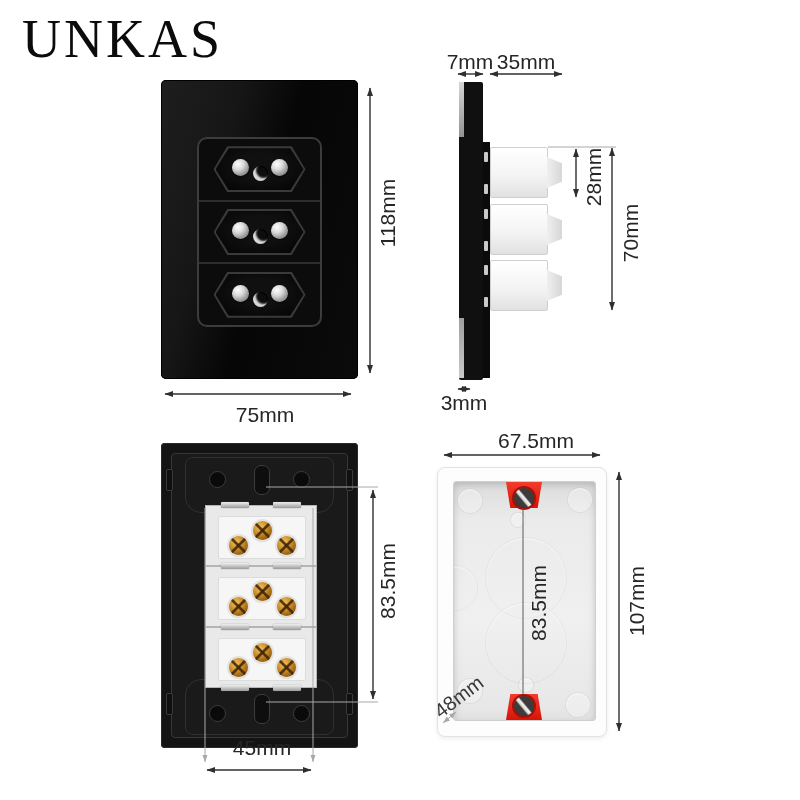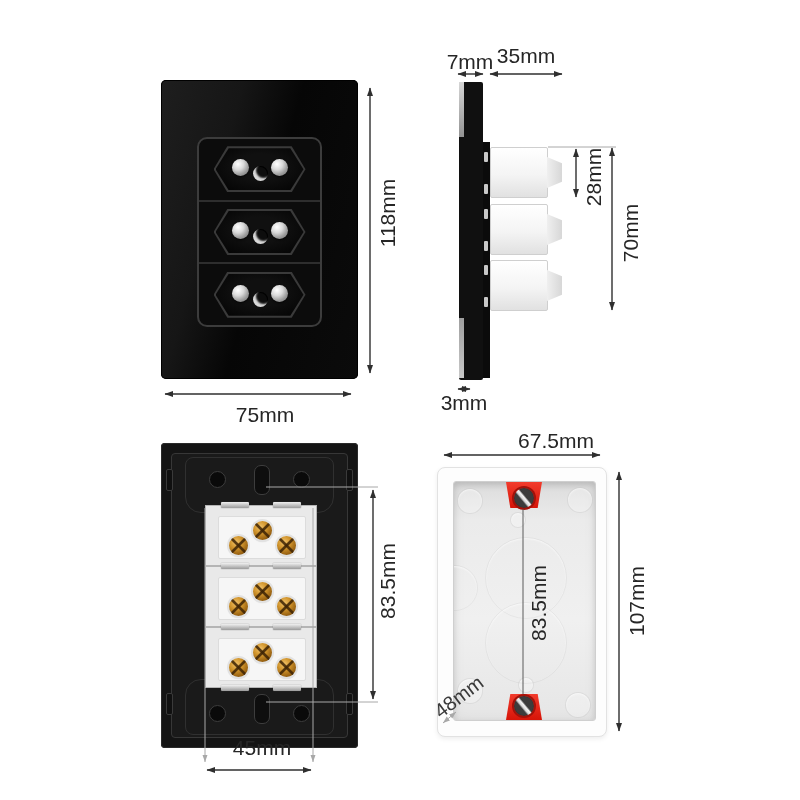--- a/index.html
+++ b/index.html
@@ -101,20 +101,21 @@
   .tab-screw{position:absolute;left:76px;width:20px;height:20px;border-radius:50%;
       background-image:linear-gradient(50deg,transparent 38%,#d8d8d8 44%,#f5f5f5 52%,transparent 58%),
                        radial-gradient(circle at 50% 50%,#3c3c3c 0 60%,#141414 100%);
       box-shadow:0 0 0 2px #a31109;}
 </style>
 </head>
 <body>
 
 <div id="canvas">
 
+  <div class="logo">UNKAS</div>
 
   <div class="front-view">
     <div class="socket-frame">
       <div class="socket-row">
         <div class="hex">
           <div class="hex-in"></div>
           <div class="hole hole-l"></div>
           <div class="hole hole-r"></div>
           <div class="hole hole-c"></div>
         </div>
@@ -257,24 +258,24 @@
       <line x1="313" y1="508" x2="313" y2="762" marker-end="url(#mG)"></line>
       <line x1="548" y1="147" x2="616" y2="147"></line>
       <line x1="443" y1="723" x2="456" y2="712" marker-start="url(#mG)" marker-end="url(#mG)"></line>
     </g>
     <line x1="523" y1="509" x2="523" y2="694" stroke="#5a5a5a" stroke-width="1"></line>
   </svg>
 
   <div class="dim v" style="left:388px;top:213px">118mm</div>
   <div class="dim" style="left:265px;top:415px">75mm</div>
   <div class="dim" style="left:470px;top:62px">7mm</div>
-  <div class="dim" style="left:526px;top:56px">35mm</div>
+  <div class="dim" style="left:526px;top:62px">35mm</div>
   <div class="dim v" style="left:594px;top:177px">28mm</div>
   <div class="dim v" style="left:631px;top:233px">70mm</div>
   <div class="dim" style="left:464px;top:403px">3mm</div>
   <div class="dim v" style="left:388px;top:581px">83.5mm</div>
   <div class="dim" style="left:262px;top:748px">45mm</div>
-  <div class="dim" style="left:556px;top:441px">67.5mm</div>
+  <div class="dim" style="left:536px;top:441px">67.5mm</div>
   <div class="dim v" style="left:637px;top:601px">107mm</div>
   <div class="dim v" style="left:539px;top:603px">83.5mm</div>
   <div class="dim d48" style="left:459px;top:697px">48mm</div>
 
 </div>
 
 </body></html>

